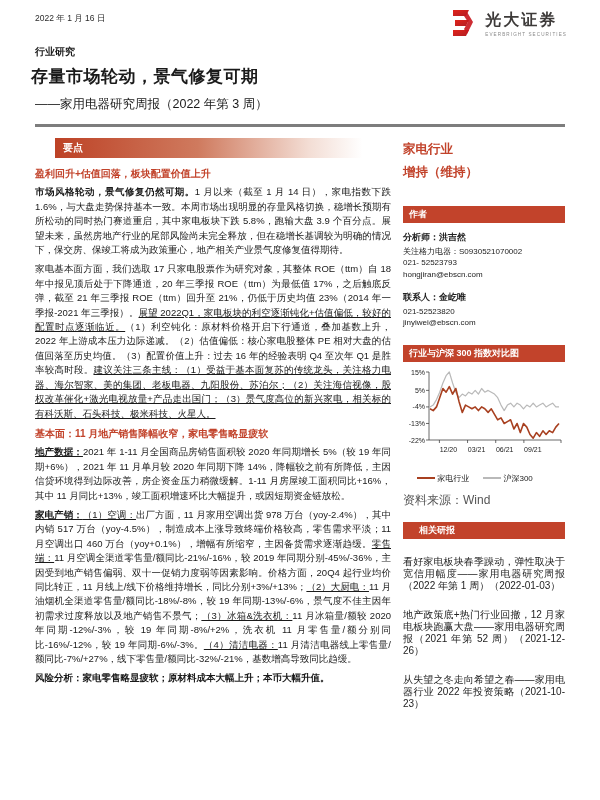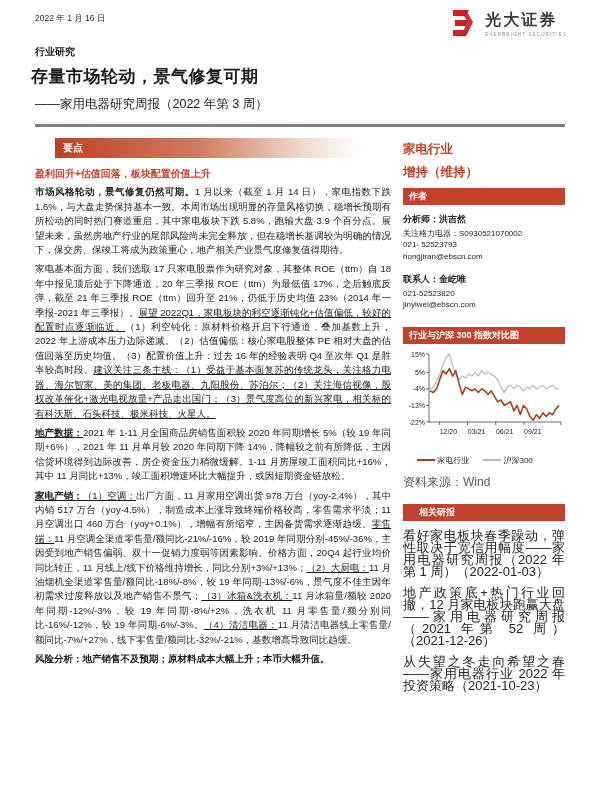--- a/index.html
+++ b/index.html
@@ -27,31 +27,31 @@
   .left-col p { margin-bottom:5px; }
   .b { font-weight:bold; }
   .u { text-decoration:underline; }
   .bu { font-weight:bold; text-decoration:underline; }
 
   .right-col { position:absolute; left:403px; top:141px; width:162px; }
   .industry { color:var(--accent); font-size:12.5px; font-weight:bold; }
   .rating { color:var(--accent); font-size:12.5px; font-weight:bold; margin-top:6px; }
   .side-banner { background:var(--accent); color:#fff; font-size:9px; font-weight:bold;
     height:17px; line-height:17px; padding-left:6px; margin-top:0; }
-  .author-banner { margin-top:7px; }
+  .author-banner { margin-top:25px; }
   .author-block { margin-top:9px; font-size:8px; line-height:11.5px; color:#222; }
   .person { font-size:9px; font-weight:bold; margin-bottom:2px; }
   .contact-block { margin-top:12px; font-size:8px; line-height:11.5px; color:#222; }
   .chart-banner { margin-top:16px; }
   .chart-wrap { margin-top:5px; }
   .legend { display:flex; align-items:center; gap:14px; margin:2px 0 0 14px; font-size:8px; color:#222; }
   .legend-swatch { display:inline-block; width:18px; height:2px; vertical-align:middle; }
   .source { font-size:12px; color:#555; margin-top:8px; }
   .related-banner { margin-top:13px;padding-left:16px; }
-  .related-item { font-size:13px; line-height:12px; margin-top:9px; color:#222; text-align:justify; }
+  .related-item { font-size:10px; line-height:12px; margin-top:17px; color:#222; text-align:justify; }
 </style>
 </head>
 <body>
 
 <div class="page">
 
   <div class="date">2022 年 1 月 16 日</div>
 
   <div class="logo">
     <svg width="30" height="30" viewBox="0 0 30 30">
@@ -76,23 +76,24 @@
   <div class="title">存量市场轮动，景气修复可期</div>
   <div class="subtitle">——家用电器研究周报（2022 年第 3 周）</div>
   <div class="rule"></div>
 
   <div class="kp-banner">要点</div>
 
   <div class="left-col">
     <div class="red-h" style="margin-top:0">盈利回升+估值回落，板块配置价值上升</div>
     <p><span class="b">市场风格轮动，景气修复仍然可期。</span><span>1 月以来（截至 1 月 14 日），家电指数下跌 1.6%，与大盘走势保持基本一致。本周市场出现明显的存量风格切换，稳增长预期有所松动的同时热门赛道重启，其中家电板块下跌 5.8%，跑输大盘 3.9 个百分点。展望未来，虽然房地产行业的尾部风险尚未完全释放，但在稳增长基调较为明确的情况下，保交房、保竣工将成为政策重心，地产相关产业景气度修复值得期待。</span></p>
     <p><span>家电基本面方面，我们选取 17 只家电股票作为研究对象，其整体 ROE（ttm）自 18 年中报见顶后处于下降通道，20 年三季报 ROE（ttm）为最低值 17%，之后触底反弹，截至 21 年三季报 ROE（ttm）回升至 21%，仍低于历史均值 23%（2014 年一季报-2021 年三季报）。</span><span class="u">展望 2022Q1，家电板块的利空逐渐钝化+估值偏低，较好的配置时点逐渐临近。</span><span>（1）利空钝化：原材料价格开启下行通道，叠加基数上升，2022 年上游成本压力边际递减。（2）估值偏低：核心家电股整体 PE 相对大盘的估值回落至历史均值。（3）配置价值上升：过去 16 年的经验表明 Q4 至次年 Q1 是胜率较高时段。</span><span class="u">建议关注三条主线：（1）受益于基本面复苏的传统龙头，关注格力电器、海尔智家、美的集团、老板电器、九阳股份、苏泊尔；（2）关注海信视像，股权改革催化+激光电视放量+产品走出国门；（3）景气度高位的新兴家电，相关标的有科沃斯、石头科技、极米科技、火星人。</span></p>
+    <div class="red-h">基本面：11 月地产销售降幅收窄，家电零售略显疲软</div>
     <p><span class="bu">地产数据：</span><span>2021 年 1-11 月全国商品房销售面积较 2020 年同期增长 5%（较 19 年同期+6%），2021 年 11 月单月较 2020 年同期下降 14%，降幅较之前有所降低，主因信贷环境得到边际改善，房企资金压力稍微缓解。1-11 月房屋竣工面积同比+16%，其中 11 月同比+13%，竣工面积增速环比大幅提升，或因短期资金链放松。</span></p>
     <p><span class="bu">家电产销：</span><span class="u">（1）空调：</span><span>出厂方面，11 月家用空调出货 978 万台（yoy-2.4%），其中内销 517 万台（yoy-4.5%），制造成本上涨导致终端价格较高，零售需求平淡；11 月空调出口 460 万台（yoy+0.1%），增幅有所缩窄，主因备货需求逐渐趋缓。</span><span class="u">零售端：</span><span>11 月空调全渠道零售量/额同比-21%/-16%，较 2019 年同期分别-45%/-36%，主因受到地产销售偏弱、双十一促销力度弱等因素影响。价格方面，20Q4 起行业均价同比转正，11 月线上/线下价格维持增长，同比分别+3%/+13%；</span><span class="u">（2）大厨电：</span><span>11 月油烟机全渠道零售量/额同比-18%/-8%，较 19 年同期-13%/-6%，景气度不佳主因年初需求过度释放以及地产销售不景气；</span><span class="u">（3）冰箱&amp;洗衣机：</span><span>11 月冰箱量/额较 2020 年同期-12%/-3%，较 19 年同期-8%/+2%，洗衣机 11 月零售量/额分别同比-16%/-12%，较 19 年同期-6%/-3%。</span><span class="u">（4）清洁电器：</span><span>11 月清洁电器线上零售量/额同比-7%/+27%，线下零售量/额同比-32%/-21%，基数增高导致同比趋缓。</span></p>
-    <p class="b">风险分析：地产销售不及预期；原材料成本大幅上升；本币大幅升值。</p>
+    <p class="b">风险分析：家电零售略显疲软；原材料成本大幅上升；本币大幅升值。</p>
   </div>
 
   <div class="right-col">
     <div class="industry">家电行业</div>
     <div class="rating">增持（维持）</div>
 
     <div class="side-banner author-banner">作者</div>
     <div class="author-block">
       <div class="person">分析师：洪吉然</div>
       <div>关注格力电器：S0930521070002</div>

